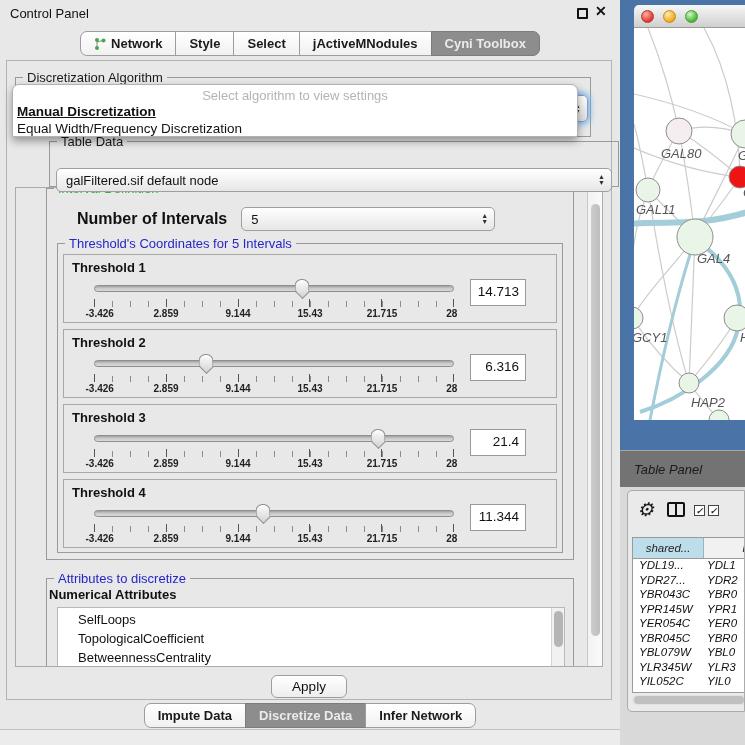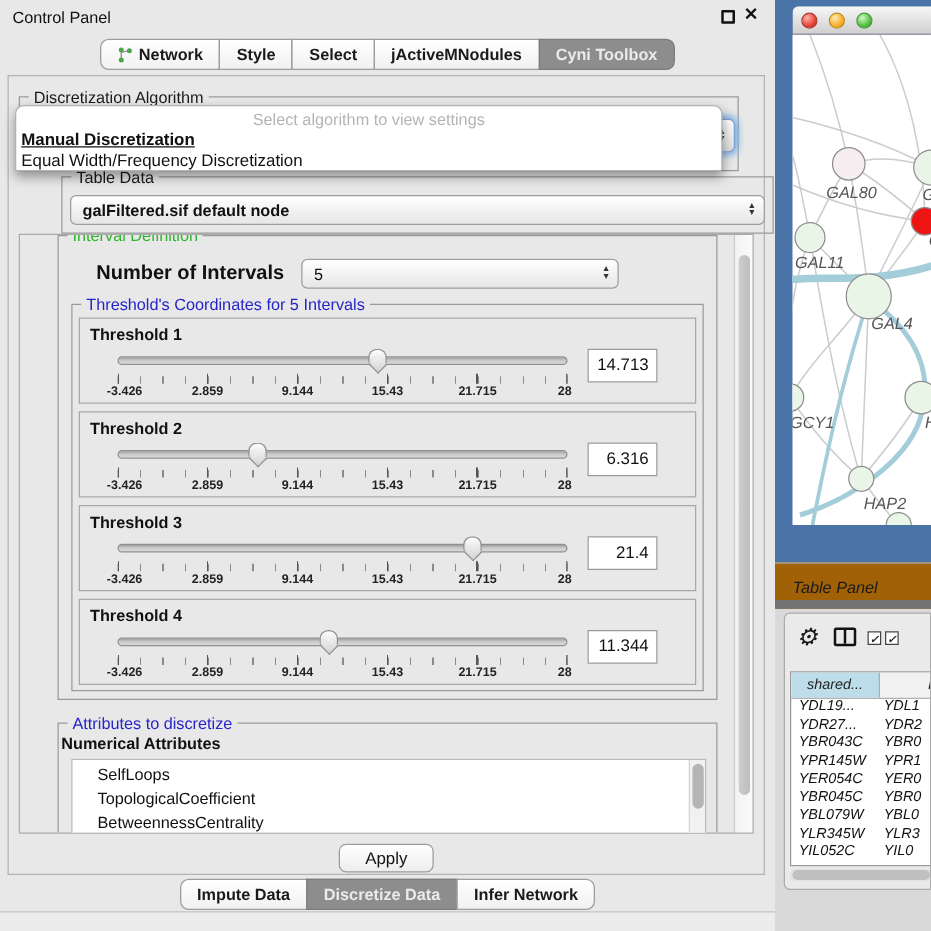--- a/index.html
+++ b/index.html
@@ -44,21 +44,21 @@
      background:#fff; border:1px solid #b2b2b2; border-radius:7px 7px 2px 2px;
      box-shadow:0 4px 9px rgba(0,0,0,.38); overflow:hidden; }
   .popup-placeholder { text-align:center; color:#b4b4b4; font-size:13px; padding-top:3px; }
   .popup-item { font-size:13.5px; color:#111; padding:1px 4px; }
   .popup-item.bold { font-weight:bold;text-decoration:underline; }
 
   .tabledata-group { left:14px; top:80px; width:570px; height:46px;margin-left:28px; }
   .combo { position:relative; background:linear-gradient(#ffffff,#e6e6e6); border:1px solid #9f9f9f;
      border-radius:5px; font-size:13px; color:#111; padding:4px 20px 0 9px; height:24px; }
 
-  .td-combo { position:absolute; left:6px; top:14px; width:556px;font-weight:bold; }
+  .td-combo { position:absolute; left:6px; top:26px; width:556px; }
 
   
   .scrollpane { position:absolute; left:8px; top:126px; width:588px; height:480px;
      border:1px solid #ababab; background:#e8e8e8; overflow:hidden; }
   .v-scrollbar { position:absolute; right:0; top:0; width:15px; height:100%;
      background:linear-gradient(to right,#f2f2f2,#fafafa); border-left:1px solid #c9c9c9; }
   .v-scrollbar .thumb { position:absolute; left:3px; top:16px; width:9px; height:432px;
      background:linear-gradient(to right,#cdcdcd,#bdbdbd); border-radius:5px; }
 
   .interval-group { left:30px; top:0; width:528px; height:372px; }
@@ -115,21 +115,21 @@
   .net-titlebar { position:absolute; left:11px; top:5px; width:114px; height:23px;
      background:linear-gradient(#f7f7f7,#cfcfcf); border-radius:5px 0 0 0; border-bottom:1px solid #9b9b9b; }
   .light { position:absolute; top:5px; width:13px; height:13px; border-radius:50%; }
   .light.red { left:7px; background:radial-gradient(circle at 35% 30%, #ffb3a8, #e8453c 60%, #b22920); border:1px solid #ad3a30; }
   .light.yellow { left:29px; background:radial-gradient(circle at 35% 30%, #ffe9b0, #f5b12e 60%, #c98a16); border:1px solid #c0901f; }
   .light.green { left:51px; background:radial-gradient(circle at 35% 30%, #d3f7c8, #57c043 60%, #3a9630); border:1px solid #4a9a3a; }
   .net-canvas { position:absolute; left:11px; top:28px; width:114px; height:392px; background:#fff; }
   .node-label { font-size:13px; fill:#555; font-family:"Liberation Sans",sans-serif; }
 
   
-  .tp-bar { position:absolute; left:0; top:450px; width:125px; height:37px; background:#a16207;
+  .tp-bar { position:absolute; left:0; top:450px; width:125px; height:37px; background:#737373;
      border-top:1px solid #a5a5a5; border-bottom:7px solid #737373; }
   .tp-bar-title { position:absolute; left:14px; top:11px; font-size:13px; color:#1a1a1a; }
   .tp-box { position:absolute; left:7px; top:490px; width:118px; height:222px; background:#eaeaea;
      border:1px solid #ababab; border-radius:5px 0 0 5px; overflow:hidden; }
   .gear-icon { position:absolute; left:9px; top:7px; font-size:19px; color:#1a1a1a; }
   .split-icon { position:absolute; left:39px; top:11px; width:18px; height:15px; border:2px solid #111; border-radius:2px; }
   .split-icon::after { content:""; position:absolute; left:6px; top:0; width:2px; height:11px; background:#111; }
   .cb-icon { position:absolute; top:14px; width:11px; height:11px; border:1px solid #444; background:#fff;
      font-size:9px; line-height:10px; text-align:center; color:#222; font-weight:bold; }
   .cb1 { left:66px; } .cb2 { left:80px; }

